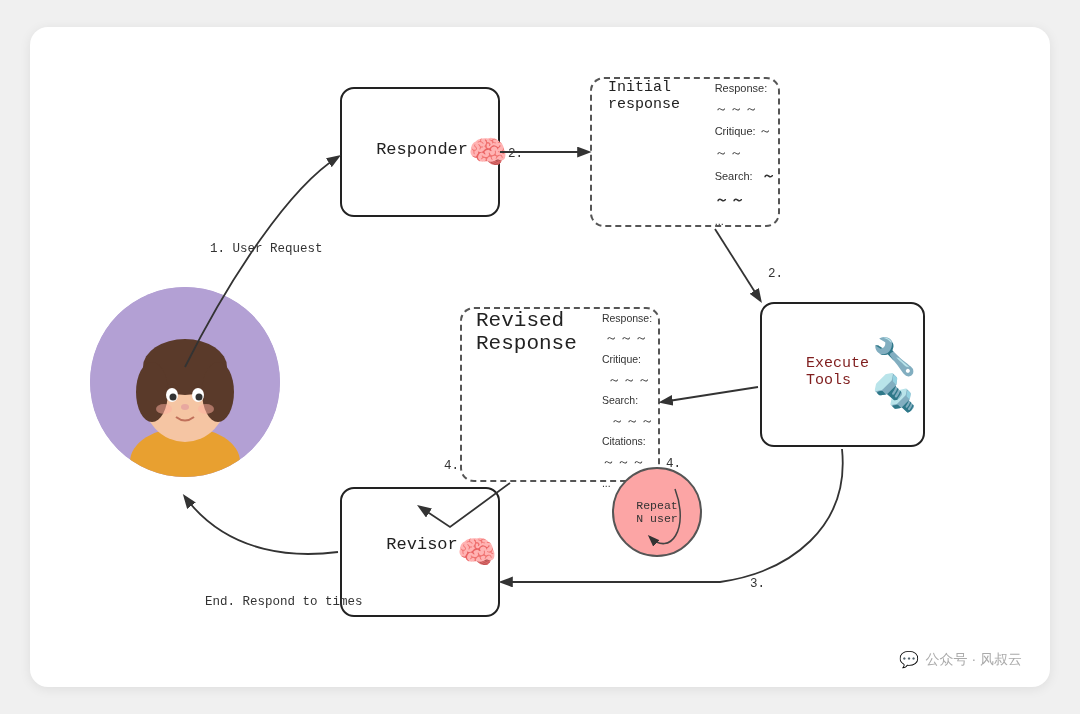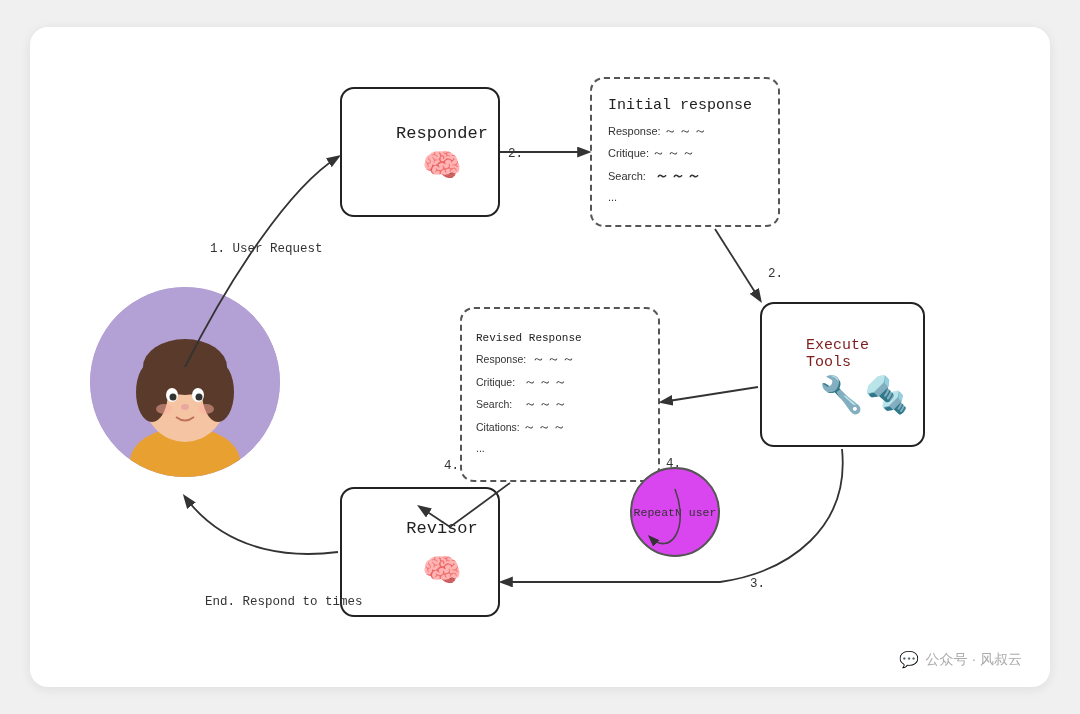--- a/index.html
+++ b/index.html
@@ -31,21 +31,20 @@
       color: #222;
       letter-spacing: 1px;
     }
 
     
     .box {
       position: absolute;
       border-radius: 14px;
       background: #fff;
       display: flex;
-      flex-direction: column;
       align-items: center;
       justify-content: center;
     }
     .box-solid {
       border: 2.5px solid #222;
       padding-left: 44px;
     }
     .box-dashed {
       border: 2.5px dashed #555;
     }
@@ -102,21 +101,21 @@
     }
 
     
     .revised-box {
       width: 200px;
       height: 175px;
       top: 280px;
       left: 430px;
     }
     .revised-box .box-label {
-      font-size: 11px;
+      font-size: 21px;
       font-family: 'Courier New', monospace;
       margin-bottom: 4px;
       color: #222;
       align-self: flex-start;
       margin-left: 14px;
     }
     .revised-box .content {
       font-size: 10.5px;
       color: #333;
       align-self: flex-start;
@@ -161,30 +160,30 @@
       color: #333;
     }
 
     
     .repeat-circle {
       position: absolute;
       width: 90px;
       height: 90px;
       border-radius: 50%;
       border: 2px solid #555;
-      background: #d946ef;
-      display: flex;
-      flex-direction: row;
+      background: #fca5a5;
+      display: flex;
+      flex-direction: column;
       align-items: center;
       justify-content: center;
       font-size: 11.5px;
       font-family: 'Courier New', monospace;
       color: #333;
       top: 440px;
-      left: 600px;
+      left: 582px;
       text-align: center;
     }
 
     
     .arrows-svg {
       position: absolute;
       top: 0; left: 0;
       width: 100%; height: 100%;
       pointer-events: none;
     }

